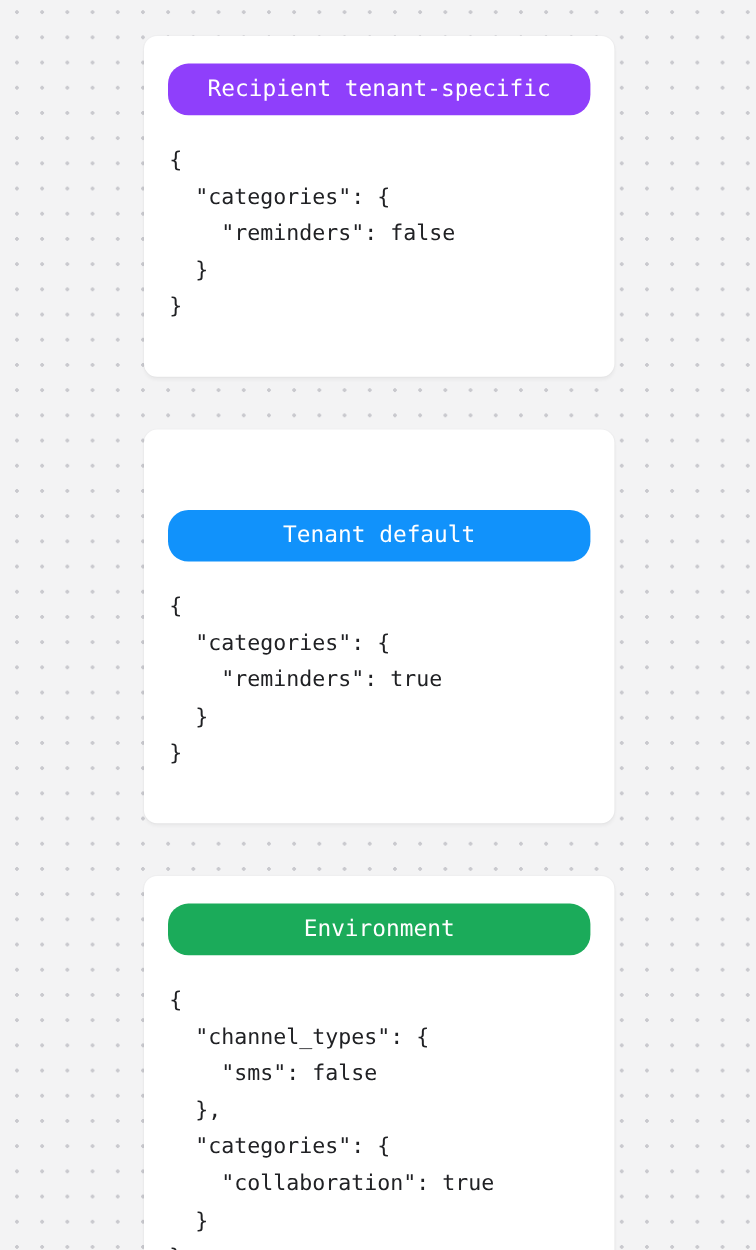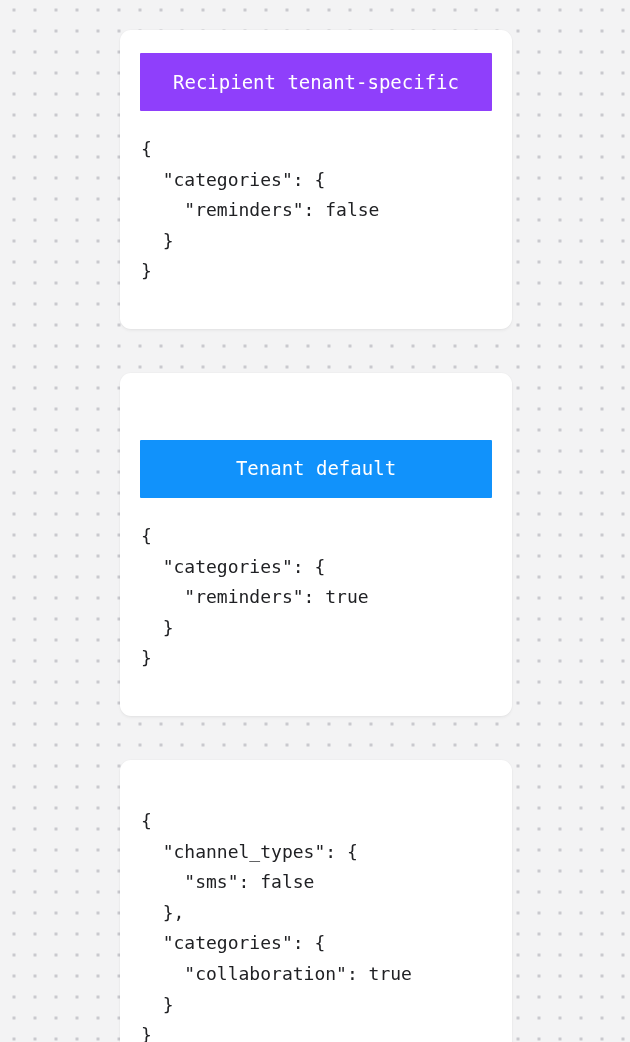--- a/index.html
+++ b/index.html
@@ -30,22 +30,22 @@
 
   .card {
     background: #ffffff;
     border-radius: 11px;
     box-shadow: 0 2px 3px rgba(0,0,0,0.045), 0 0 0 1px rgba(0,0,0,0.015);
     padding: 23px 20px 22px 20px;
     box-sizing: border-box;
   }
 
   .card-header {
-    height: 58px;
-    border-radius: 1px;
+    height: 43px;
+    border-radius: 17px;
     display: flex;
     align-items: center;
     justify-content: center;
     color: #ffffff;
     font-family: "DejaVu Sans Mono", "Liberation Mono", monospace;
     font-size: 19px;
     line-height: 1;
     letter-spacing: 0px;
     white-space: nowrap;
   }
@@ -78,20 +78,21 @@
   <div class="card">
     <div class="card-header" style="background-color: rgb(17, 146, 251); margin-top: 44px;">Tenant default</div>
     <pre class="card-body">{
   "categories": {
     "reminders": true
   }
 }</pre>
   </div>
 
   <div class="card">
+    <div class="card-header" style="background-color: rgb(27, 171, 90);">Environment</div>
     <pre class="card-body">{
   "channel_types": {
     "sms": false
   },
   "categories": {
     "collaboration": true
   }
 }</pre>
   </div>
 

